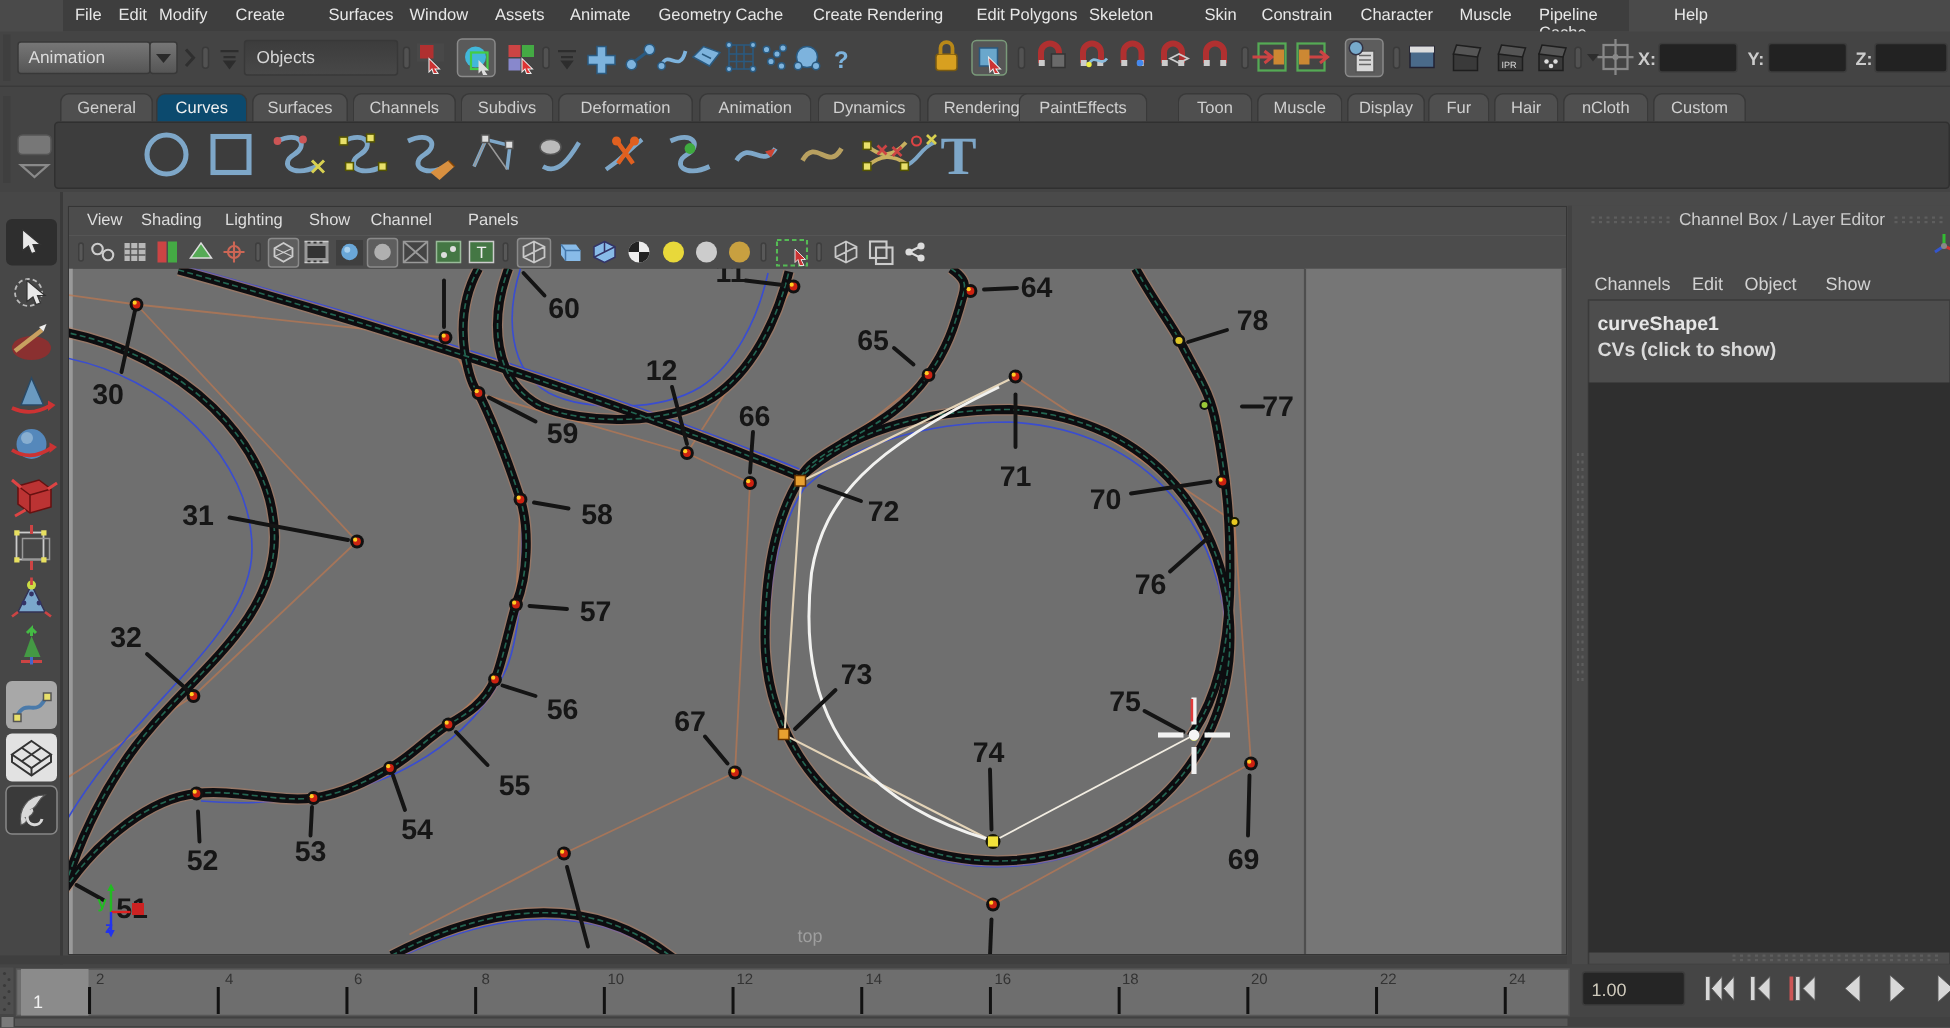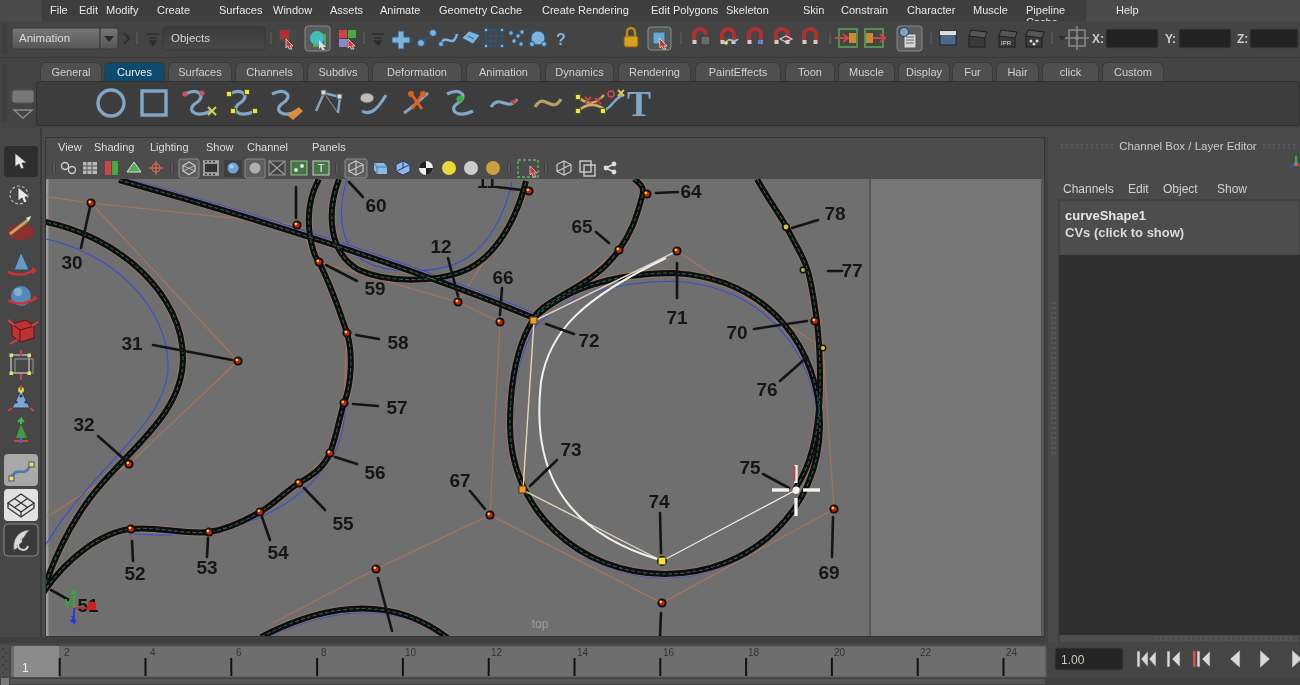--- a/index.html
+++ b/index.html
@@ -235,27 +235,27 @@
 <div id="shelfrow" class="abs">
   <div class="tab" style="left:40px;width:60px">General</div>
   <div class="tab active" style="left:104px;width:59px">Curves</div>
   <div class="tab" style="left:168px;width:62px">Surfaces</div>
   <div class="tab" style="left:235px;width:67px">Channels</div>
   <div class="tab" style="left:307px;width:60px">Subdivs</div>
   <div class="tab" style="left:372px;width:88px">Deformation</div>
   <div class="tab" style="left:466px;width:73px">Animation</div>
   <div class="tab" style="left:545px;width:67px">Dynamics</div>
   <div class="tab" style="left:618px;width:71px">Rendering</div>
-  <div class="tab" style="left:695px;width:84px">PaintEffects</div>
+  <div class="tab" style="left:679px;width:84px">PaintEffects</div>
   <div class="tab" style="left:785px;width:48px">Toon</div>
   <div class="tab" style="left:838px;width:55px">Muscle</div>
   <div class="tab" style="left:898px;width:50px">Display</div>
   <div class="tab" style="left:952px;width:39px">Fur</div>
   <div class="tab" style="left:996px;width:41px">Hair</div>
-  <div class="tab" style="left:1042px;width:55px">click</div>
+  <div class="tab" style="left:1042px;width:55px">nCloth</div>
   <div class="tab" style="left:1102px;width:60px">Custom</div>
   <svg class="abs" style="left:0;top:0" width="36" height="70" xmlns="http://www.w3.org/2000/svg">
     <rect x="2" y="6" width="5" height="58" fill="#3f3f3f"></rect>
     <rect x="12" y="32" width="22" height="13" rx="3" fill="#777777" stroke="#555"></rect>
     <path d="M14,52 L32,52 L23,60 Z" fill="none" stroke="#8a8a8a" stroke-width="1.5"></path>
   </svg>
   <div id="shelficons">
     <svg width="1262" height="43" viewBox="36 0 1262 43" xmlns="http://www.w3.org/2000/svg">
       <defs>
         <g id="scurve">

